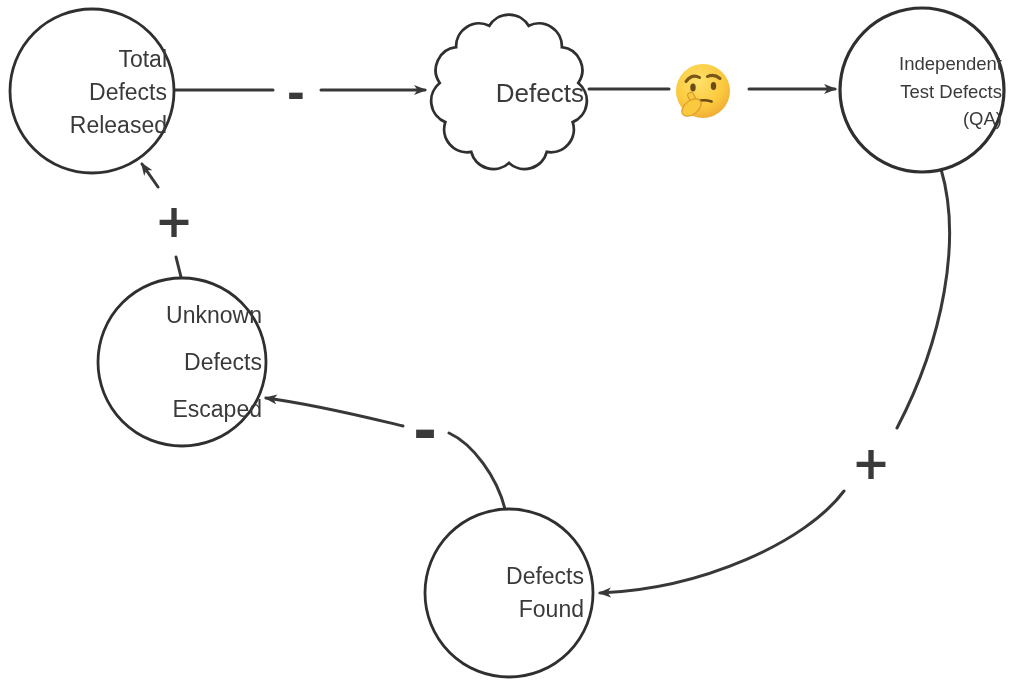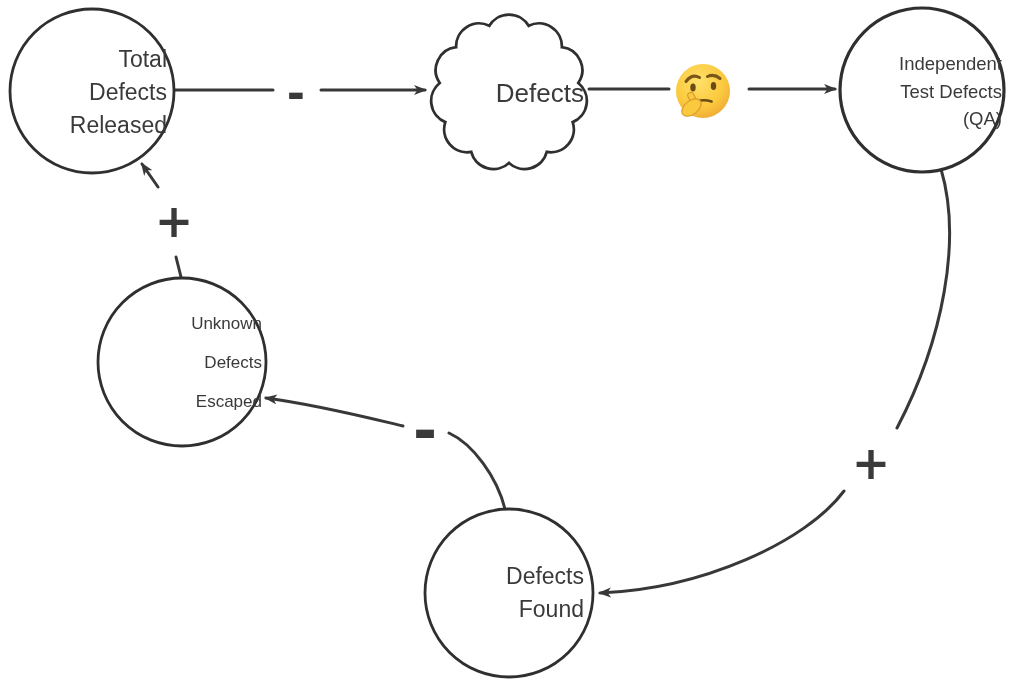--- a/index.html
+++ b/index.html
@@ -16,21 +16,21 @@
     position: absolute;
     transform: translate(-50%, -50%);
     text-align: right;
     white-space: pre-line;
     color: #3a3a3a;
     pointer-events: none;
   }
   .lbl-total    { left: 92px;  top: 92px;  font-size: 23px; line-height: 33px; width: 150px; }
   .lbl-quality  { left: 509px; top: 93px;  font-size: 26px; line-height: 30px; width: 150px; }
   .lbl-ite      { left: 922px; top: 91px;  font-size: 18.5px; line-height: 27.5px; width: 160px; }
-  .lbl-unknown  { left: 182px; top: 362px; font-size: 17px; line-height: 39px; width: 160px; }
+  .lbl-unknown  { left: 182px; top: 362px; font-size: 23px; line-height: 47px; width: 160px; }
   .lbl-found    { left: 509px; top: 593px; font-size: 23px; line-height: 33px; width: 150px; }
   .sign {
     position: absolute;
     transform: translate(-50%, -50%);
     color: #3a3a3a;
     font-family: "DejaVu Sans", sans-serif;
     font-weight: 600;
     line-height: 1;
     pointer-events: none;
   }

